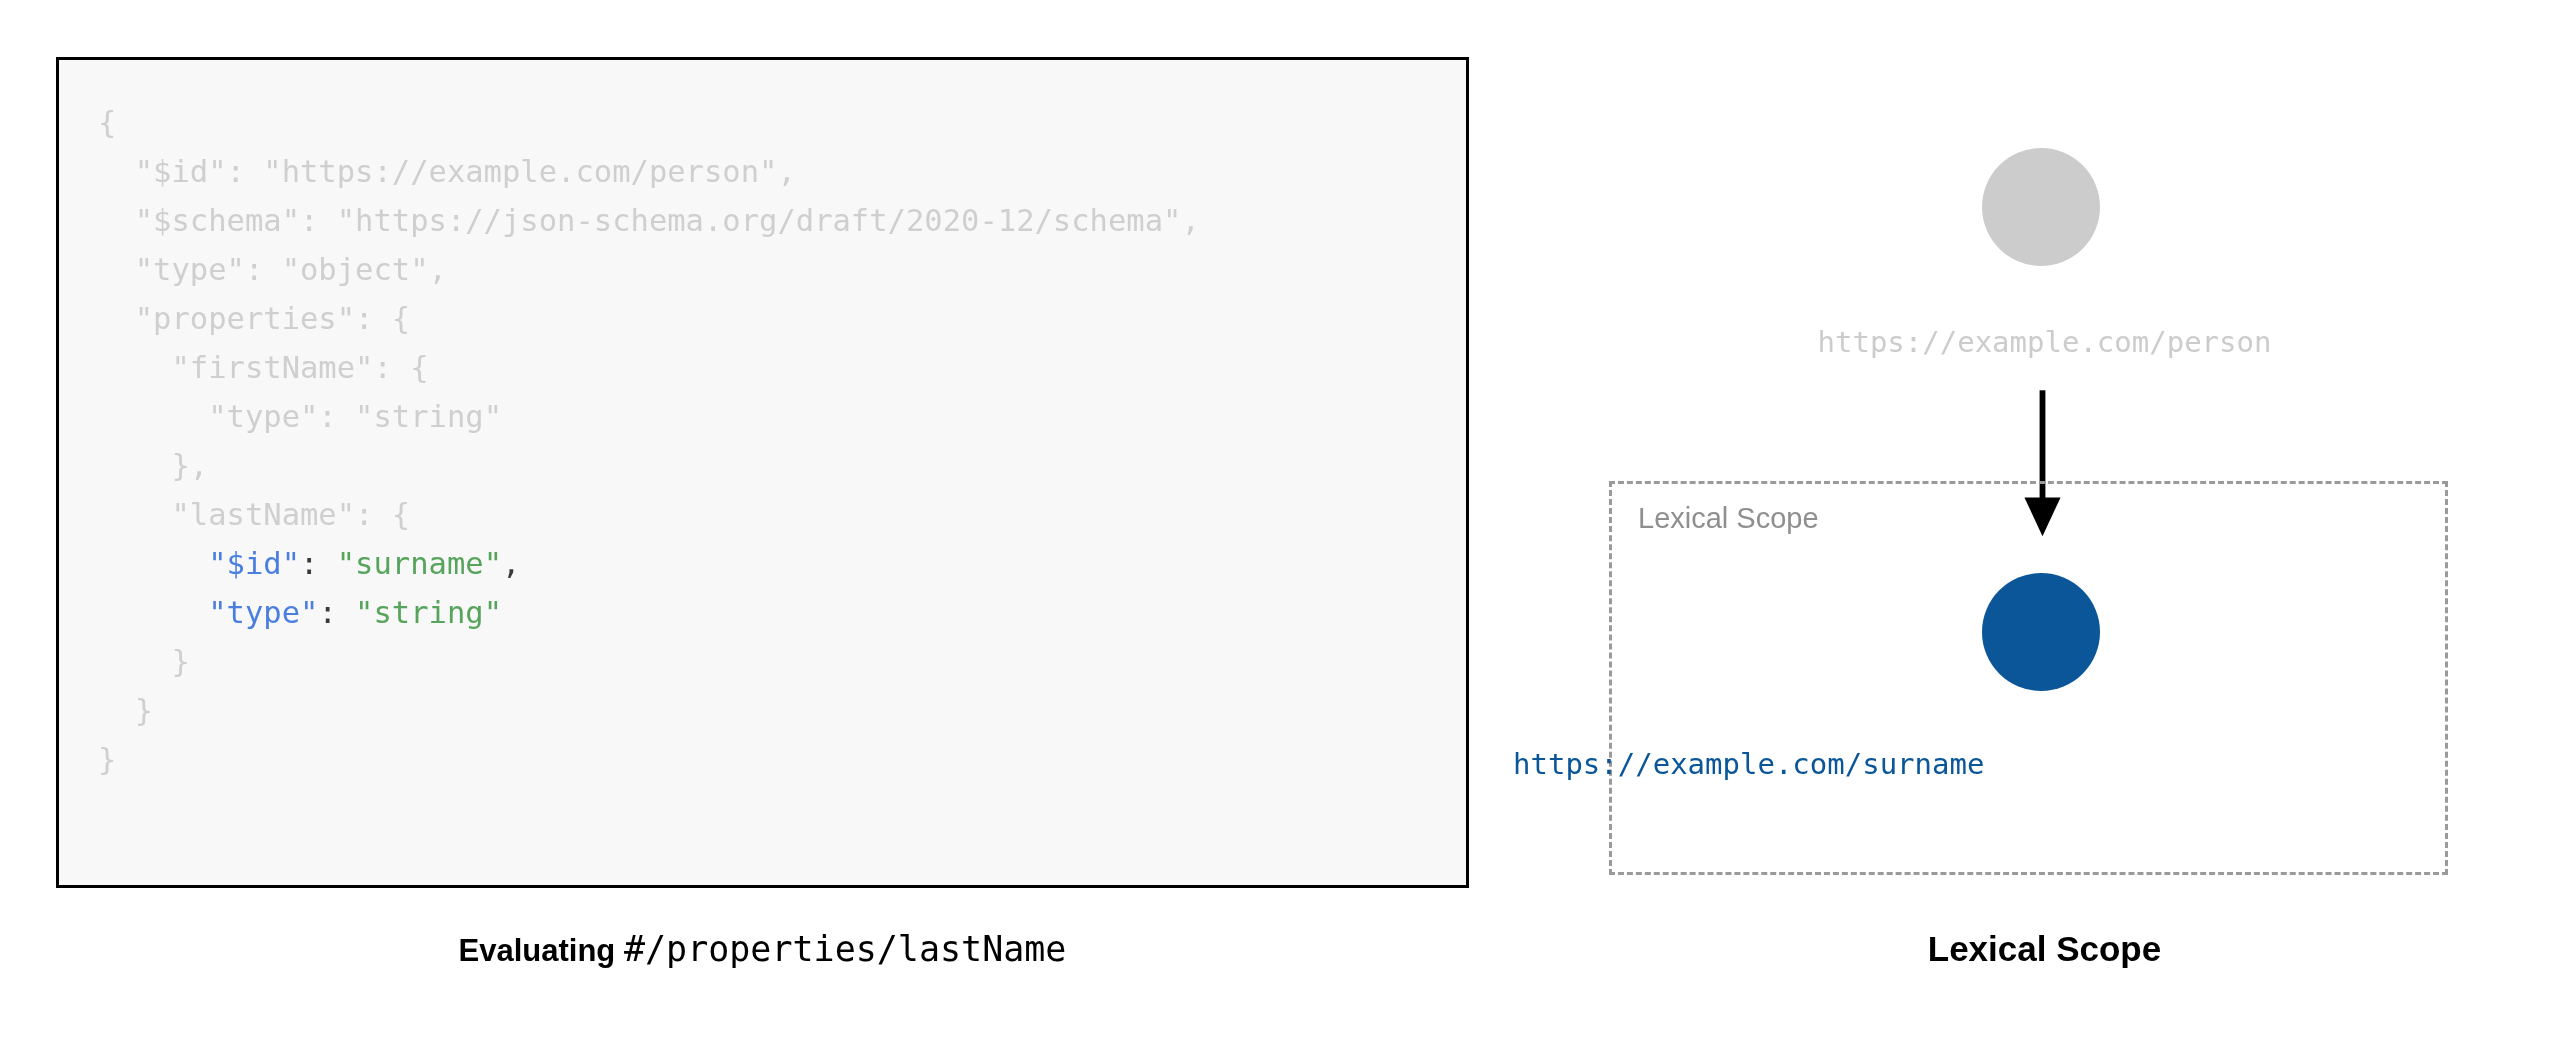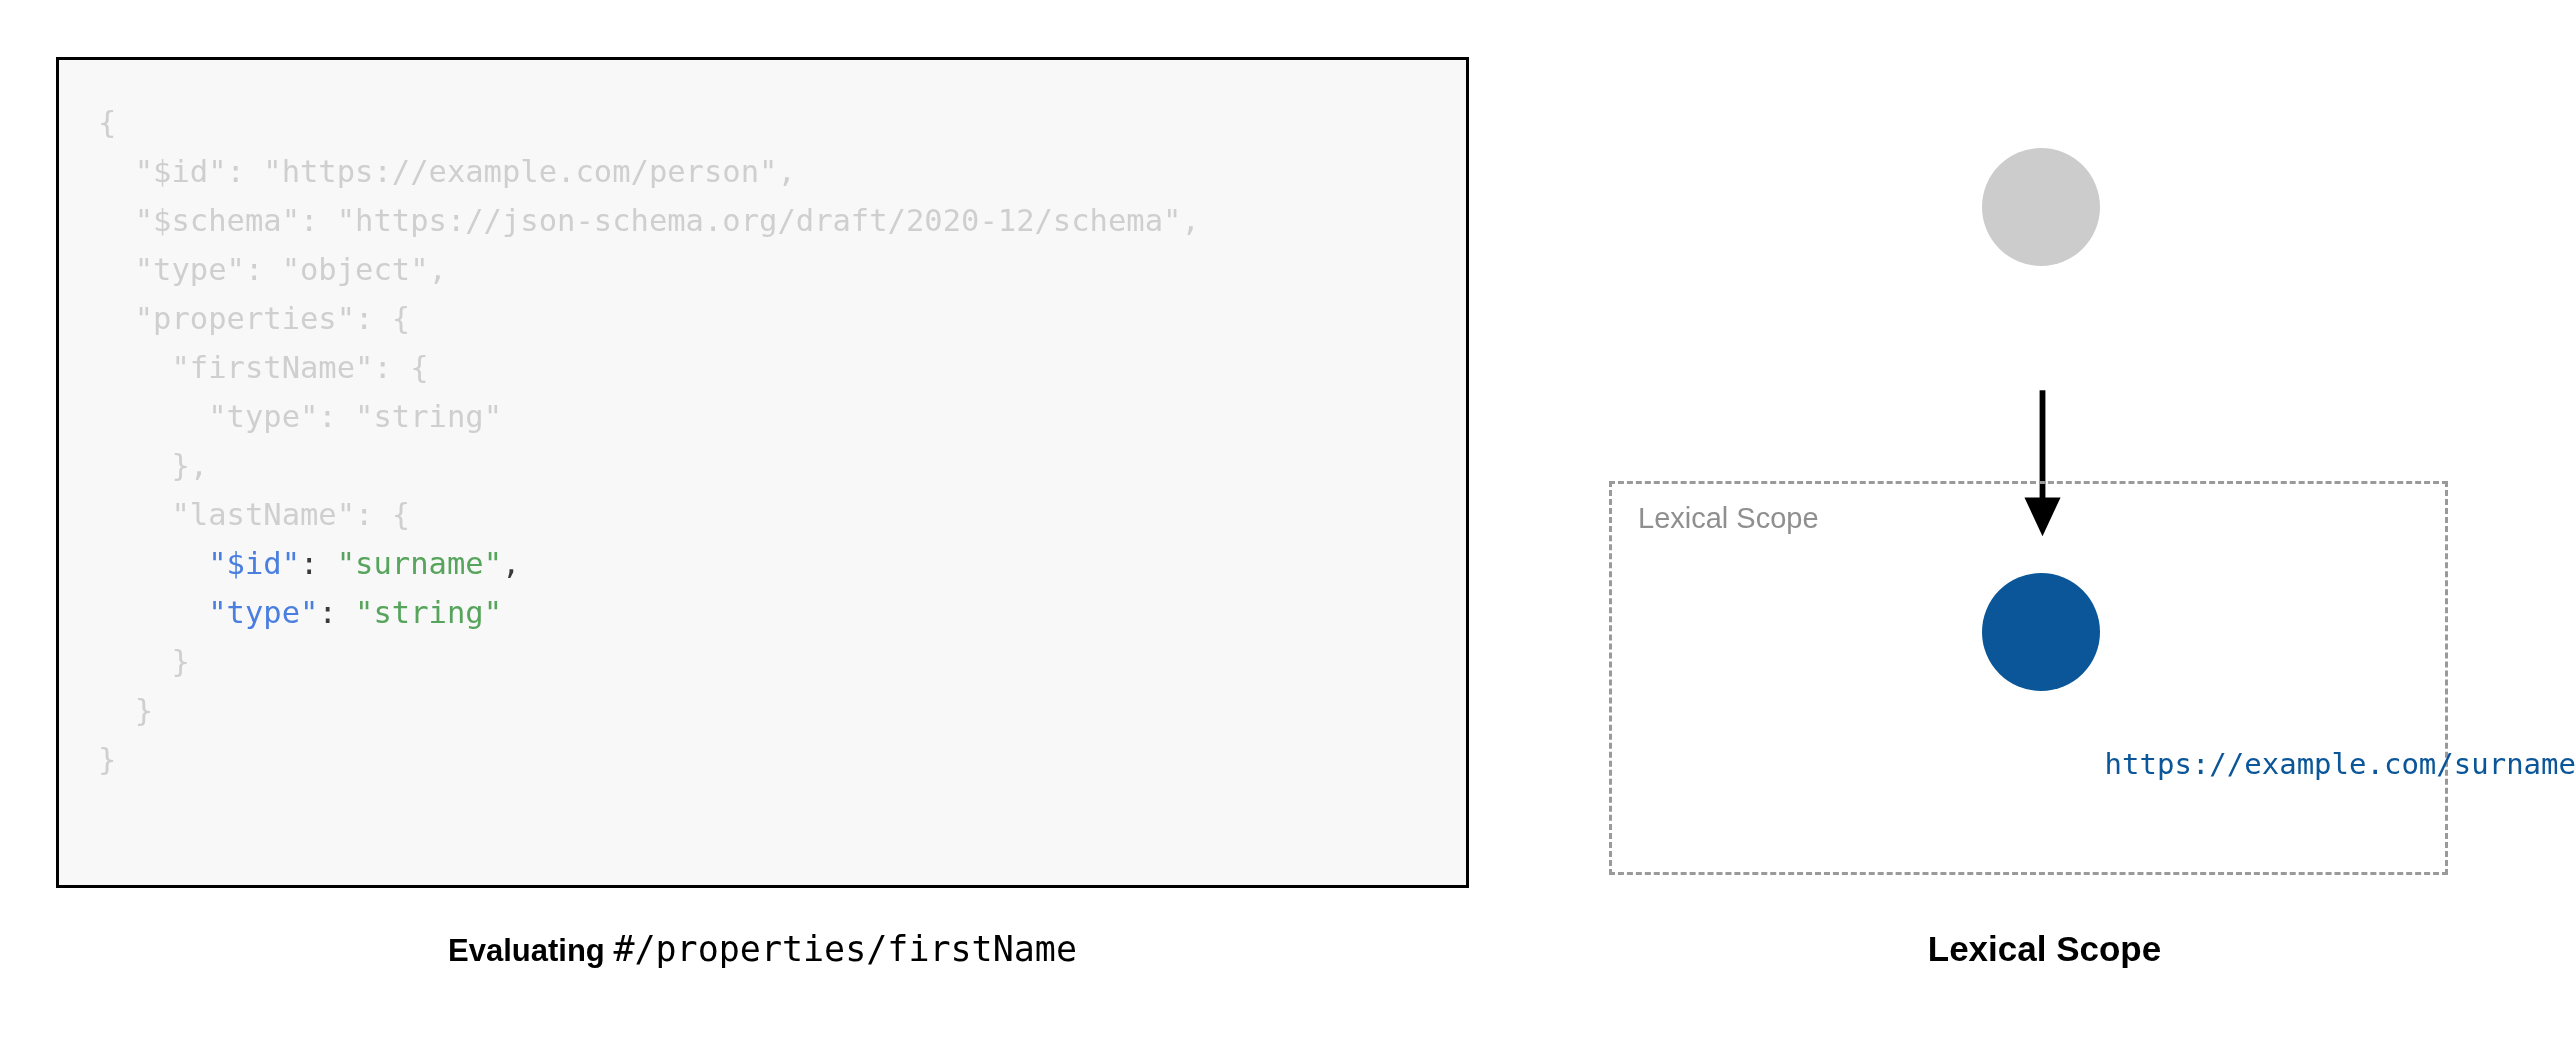--- a/index.html
+++ b/index.html
@@ -139,21 +139,21 @@
     top: 573px;
     width: 118px;
     height: 118px;
     background: #0a5699;
   }
   #node-surname-label {
     position: absolute;
     left: 0px;
     top: 747px;
     width: 1063px;
-    text-align: right;
+    text-align: left;
     font-family: "DejaVu Sans Mono", "Liberation Mono", monospace;
     font-size: 29px;
     color: #0a5699;
     white-space: nowrap;
   }
 
   #right-caption {
     position: absolute;
     left: 0px;
     top: 929px;
@@ -169,29 +169,30 @@
 </head>
 <body>
 
 <div id="left-panel">
 
   <div id="code-block">
     <div id="code-lines"><div class="code-line"><span></span><span class="tok-dim">{</span></div><div class="code-line"><span>  </span><span class="tok-dim">"$id": "https://example.com/person",</span></div><div class="code-line"><span>  </span><span class="tok-dim">"$schema": "https://json-schema.org/draft/2020-12/schema",</span></div><div class="code-line"><span>  </span><span class="tok-dim">"type": "object",</span></div><div class="code-line"><span>  </span><span class="tok-dim">"properties": {</span></div><div class="code-line"><span>    </span><span class="tok-dim">"firstName": {</span></div><div class="code-line"><span>      </span><span class="tok-dim">"type": "string"</span></div><div class="code-line"><span>    </span><span class="tok-dim">},</span></div><div class="code-line"><span>    </span><span class="tok-dim">"lastName": {</span></div><div class="code-line"><span>      </span><span class="tok-key">"$id"</span><span class="tok-punct">: </span><span class="tok-str">"surname"</span><span class="tok-punct">,</span></div><div class="code-line"><span>      </span><span class="tok-key">"type"</span><span class="tok-punct">: </span><span class="tok-str">"string"</span></div><div class="code-line"><span>    </span><span class="tok-dim">}</span></div><div class="code-line"><span>  </span><span class="tok-dim">}</span></div><div class="code-line"><span></span><span class="tok-dim">}</span></div></div>
   </div>
 
   <div id="left-caption">
-    <span class="cap-bold">Evaluating</span><span class="cap-bold"> </span><span class="cap-mono">#/properties/firstName</span>
+    <span class="cap-bold">Evaluating</span><span class="cap-bold"> </span><span class="cap-mono">#/properties/lastName</span>
   </div>
 
 </div>
 
 <div id="right-panel">
 
   <div id="node-person-circle" class="node-circle"></div>
 
+  <div id="node-person-label">https://example.com/person</div>
 
   <svg id="arrow-svg" viewBox="0 0 110 230">
     <line x1="55" y1="0" x2="55" y2="178" stroke="#000000" stroke-width="9"></line>
     <polygon points="55,226 27,166 83,166" fill="#000000"></polygon>
   </svg>
 
   <div id="lexical-scope-box">
     <div id="lexical-scope-box-label">Lexical Scope</div>
   </div>
 

